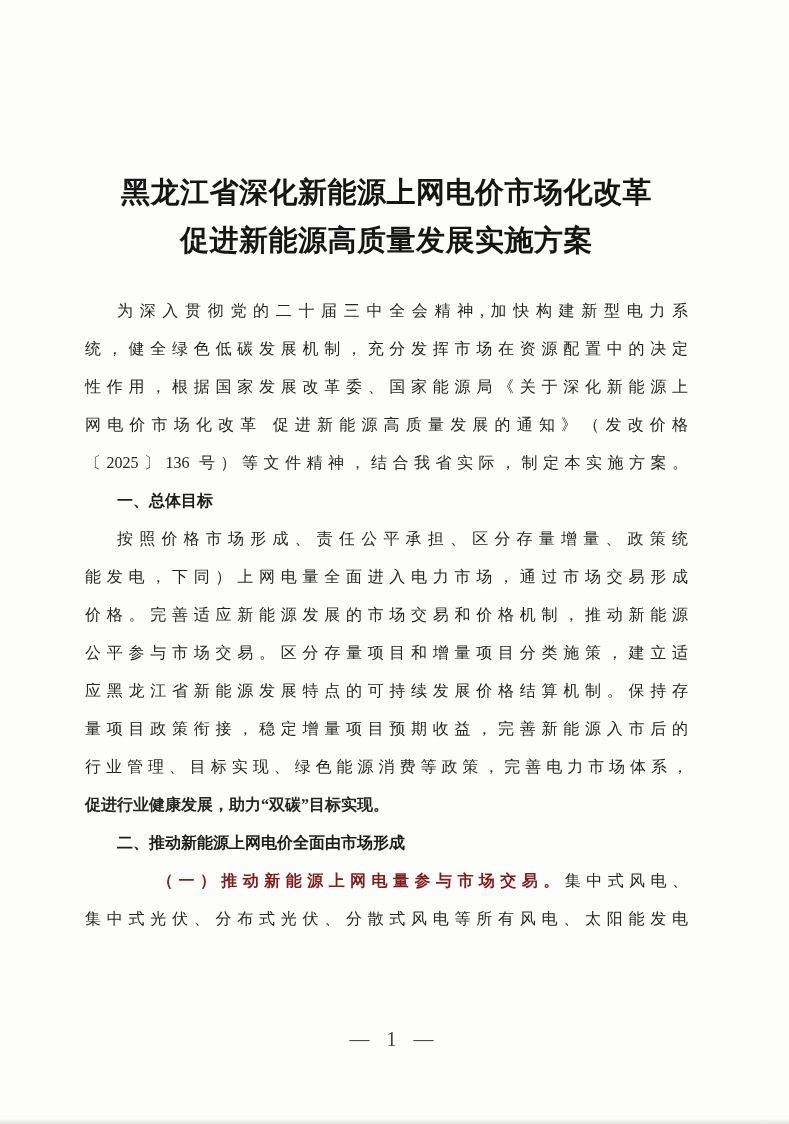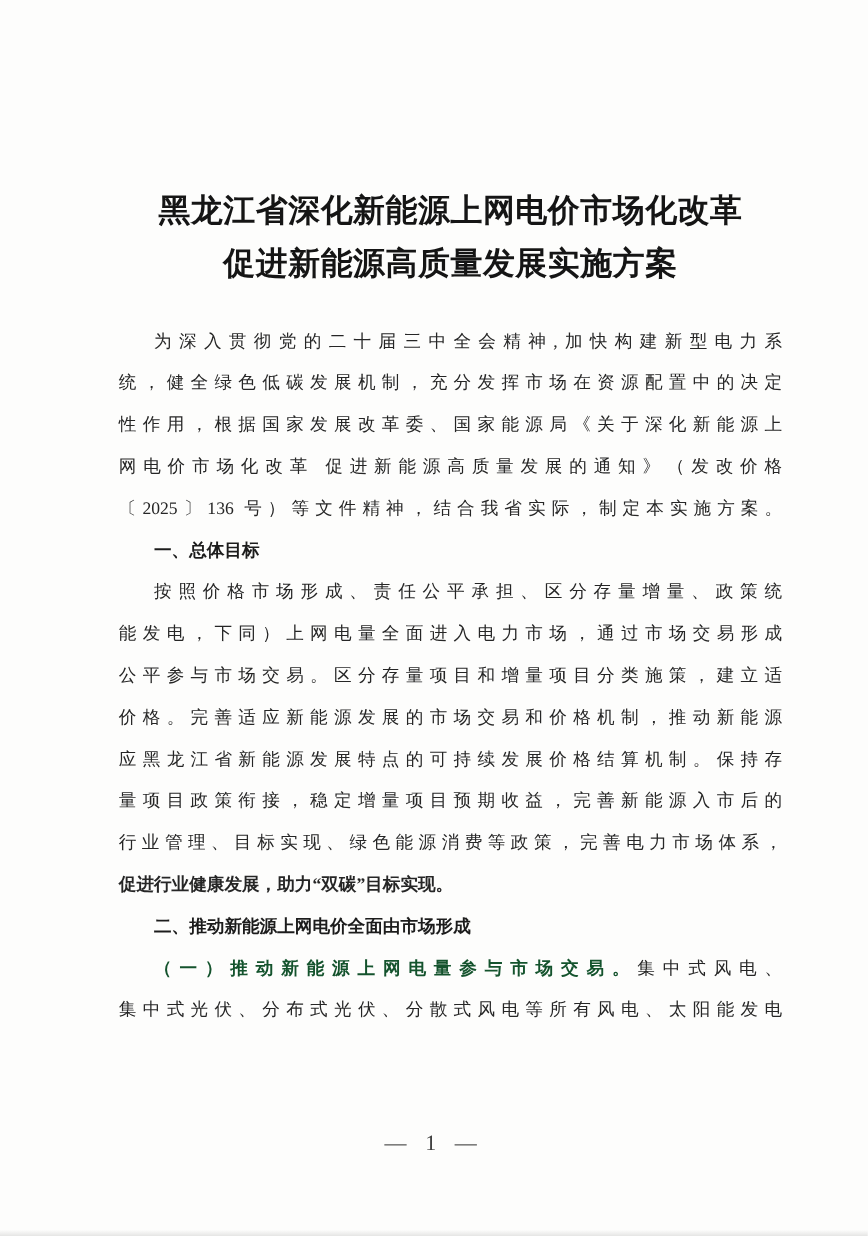--- a/index.html
+++ b/index.html
@@ -11,21 +11,21 @@
     position: relative;
     width: 789px;
     height: 1124px;
     background: #fdfdfc;
     overflow: hidden;
     font-family: "Liberation Serif", "DejaVu Serif", serif;
     color: #262626;
   }
   .content {
     position: absolute;
-    left: 108px;
+    left: 85px;
     width: 603px;
     top: 168px;
   }
   .doc-title {
     text-align: center;
     font-weight: 700;
     font-size: 29px;
     line-height: 48px;
     color: #151515;
     letter-spacing: 0.5px;
@@ -52,21 +52,22 @@
   .heading {
     font-family: "Liberation Sans", "DejaVu Sans", sans-serif;
     font-weight: 700;
     color: #1c1c1c;
     text-indent: 2em;
     text-align: right;
     text-align-last: left;
   }
   .lead-bold {
     font-weight: 700;
-    color: #14532d;
+    color: #7f1d1d;
+    margin-left: 40px;
   }
   .page-number {
     position: absolute;
     top: 1028px;
     left: 0;
     width: 100%;
     text-align: center;
     font-size: 20px;
     color: #3f3f3f;
     letter-spacing: 6px;
@@ -96,22 +97,22 @@
       <div class="t-line t-first">为深入贯彻党的二十届三中全会精神,加快构建新型电力系</div>
       <div class="t-line">统，健全绿色低碳发展机制，充分发挥市场在资源配置中的决定</div>
       <div class="t-line">性作用，根据国家发展改革委、国家能源局《关于深化新能源上</div>
       <div class="t-line">网电价市场化改革 促进新能源高质量发展的通知》（发改价格</div>
       <div class="t-line">〔2025〕136 号）等文件精神，结合我省实际，制定本实施方案。</div>
 
       <div class="t-line heading">一、总体目标</div>
 
       <div class="t-line t-first">按照价格市场形成、责任公平承担、区分存量增量、政策统</div>
       <div class="t-line">能发电，下同）上网电量全面进入电力市场，通过市场交易形成</div>
+      <div class="t-line">价格。完善适应新能源发展的市场交易和价格机制，推动新能源</div>
       <div class="t-line">公平参与市场交易。区分存量项目和增量项目分类施策，建立适</div>
-      <div class="t-line">价格。完善适应新能源发展的市场交易和价格机制，推动新能源</div>
       <div class="t-line">应黑龙江省新能源发展特点的可持续发展价格结算机制。保持存</div>
       <div class="t-line">量项目政策衔接，稳定增量项目预期收益，完善新能源入市后的</div>
       <div class="t-line">行业管理、目标实现、绿色能源消费等政策，完善电力市场体系，</div>
       <div class="t-line t-end">促进行业健康发展，助力“双碳”目标实现。</div>
 
       <div class="t-line heading">二、推动新能源上网电价全面由市场形成</div>
 
       <div class="t-line t-first"><span class="lead-bold">（一）推动新能源上网电量参与市场交易。</span><span>集中式风电、</span></div>
       <div class="t-line">集中式光伏、分布式光伏、分散式风电等所有风电、太阳能发电</div>
 

